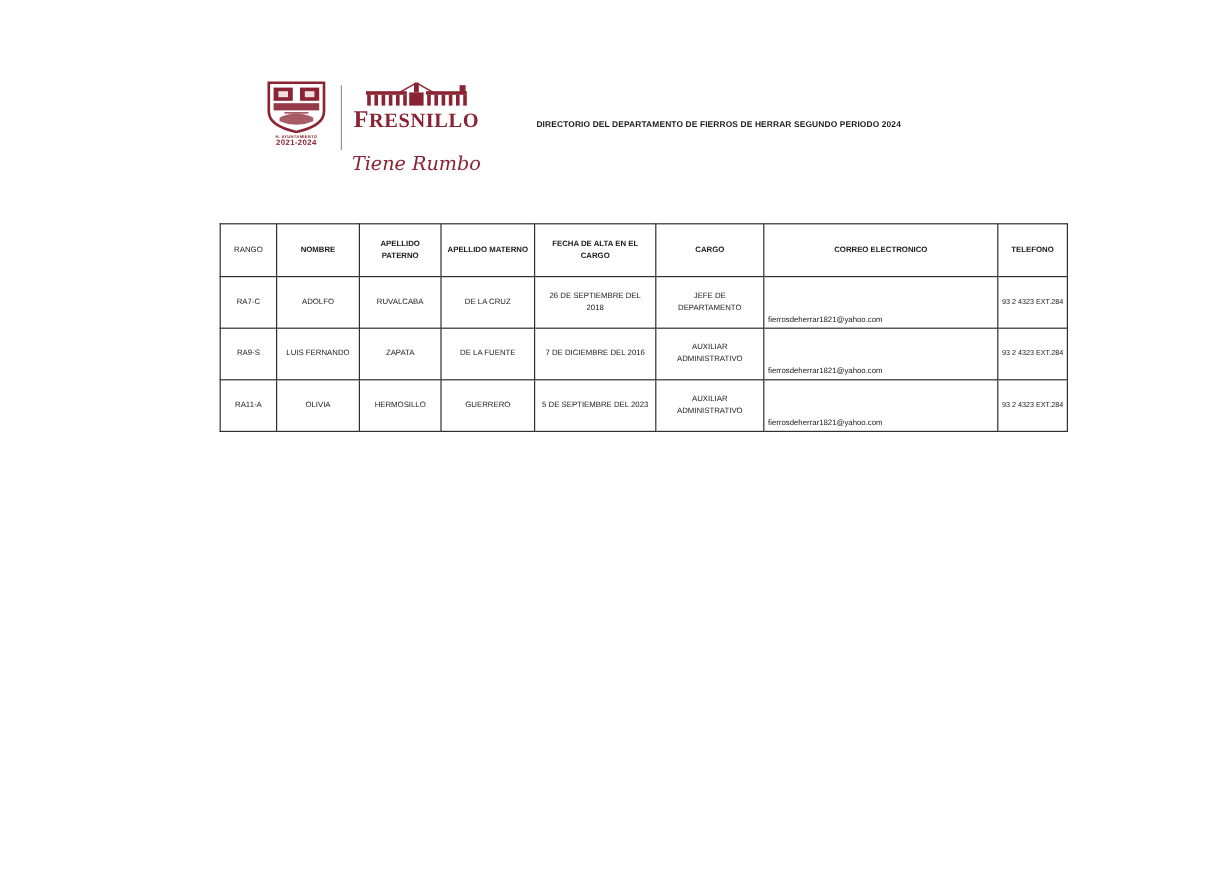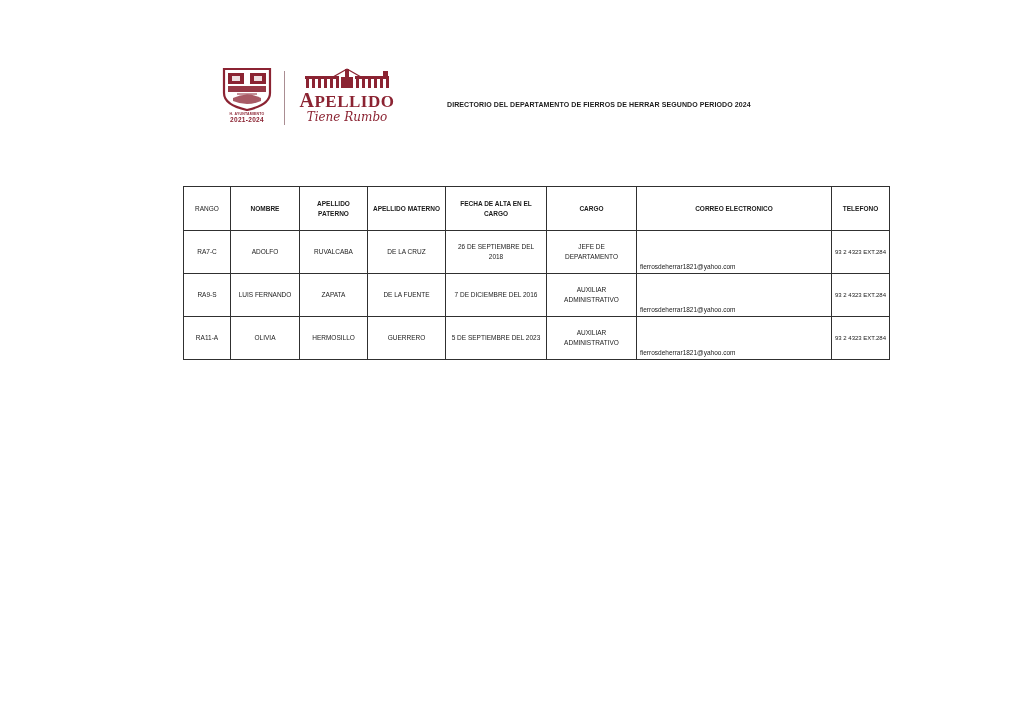--- a/index.html
+++ b/index.html
@@ -19,21 +19,21 @@
   .logo-sep { width:1px; height:54px; background:#aa8d92; margin:4px 8px 0 6px; }
   .wordmark { width:108px; text-align:center; color:#8b2332; }
   .wordmark svg { display:block; margin:0 auto; }
   .city {
     font-family:"Liberation Serif", serif; font-weight:700;
     font-size:17px; line-height:1; letter-spacing:.5px; margin-top:1px;
   }
   .city::first-letter { font-size:20px; }
   .slogan {
     font-family:"DejaVu Serif", serif; font-style:italic;
-    font-size:12px; line-height:1.1; margin-top:1px;
+    font-size:16px; line-height:1.1; margin-top:18px;
   }
   .doc-title {
     position:absolute; left:447px; top:101px;
     font-size:7px; font-weight:600; color:#1c1c1c; letter-spacing:.1px;
     white-space:nowrap;
   }
 
   
   table.directory {
     position:absolute; left:183px; top:186px; width:706px;
@@ -99,21 +99,21 @@
               <rect x="69" y="12" width="3" height="9"></rect>
               <rect x="75" y="12" width="3" height="9"></rect>
               <rect x="81" y="12" width="3" height="9"></rect>
               <rect x="87" y="12" width="3" height="9"></rect>
             </g>
             <rect x="42" y="10" width="12" height="11" stroke="none"></rect>
             <rect x="84" y="4" width="5" height="6" stroke="none"></rect>
           </g>
         </svg>
       </span>
-      <div class="city">APELLIDO</div>
+      <div class="city">FRESNILLO</div>
       <div class="slogan">Tiene Rumbo</div>
     </div>
   </div>
 
   <div class="doc-title">DIRECTORIO DEL DEPARTAMENTO DE FIERROS DE HERRAR SEGUNDO PERIODO 2024</div>
 
   <table class="directory">
     <colgroup>
       <col style="width:47px">
         <col style="width:69px">

